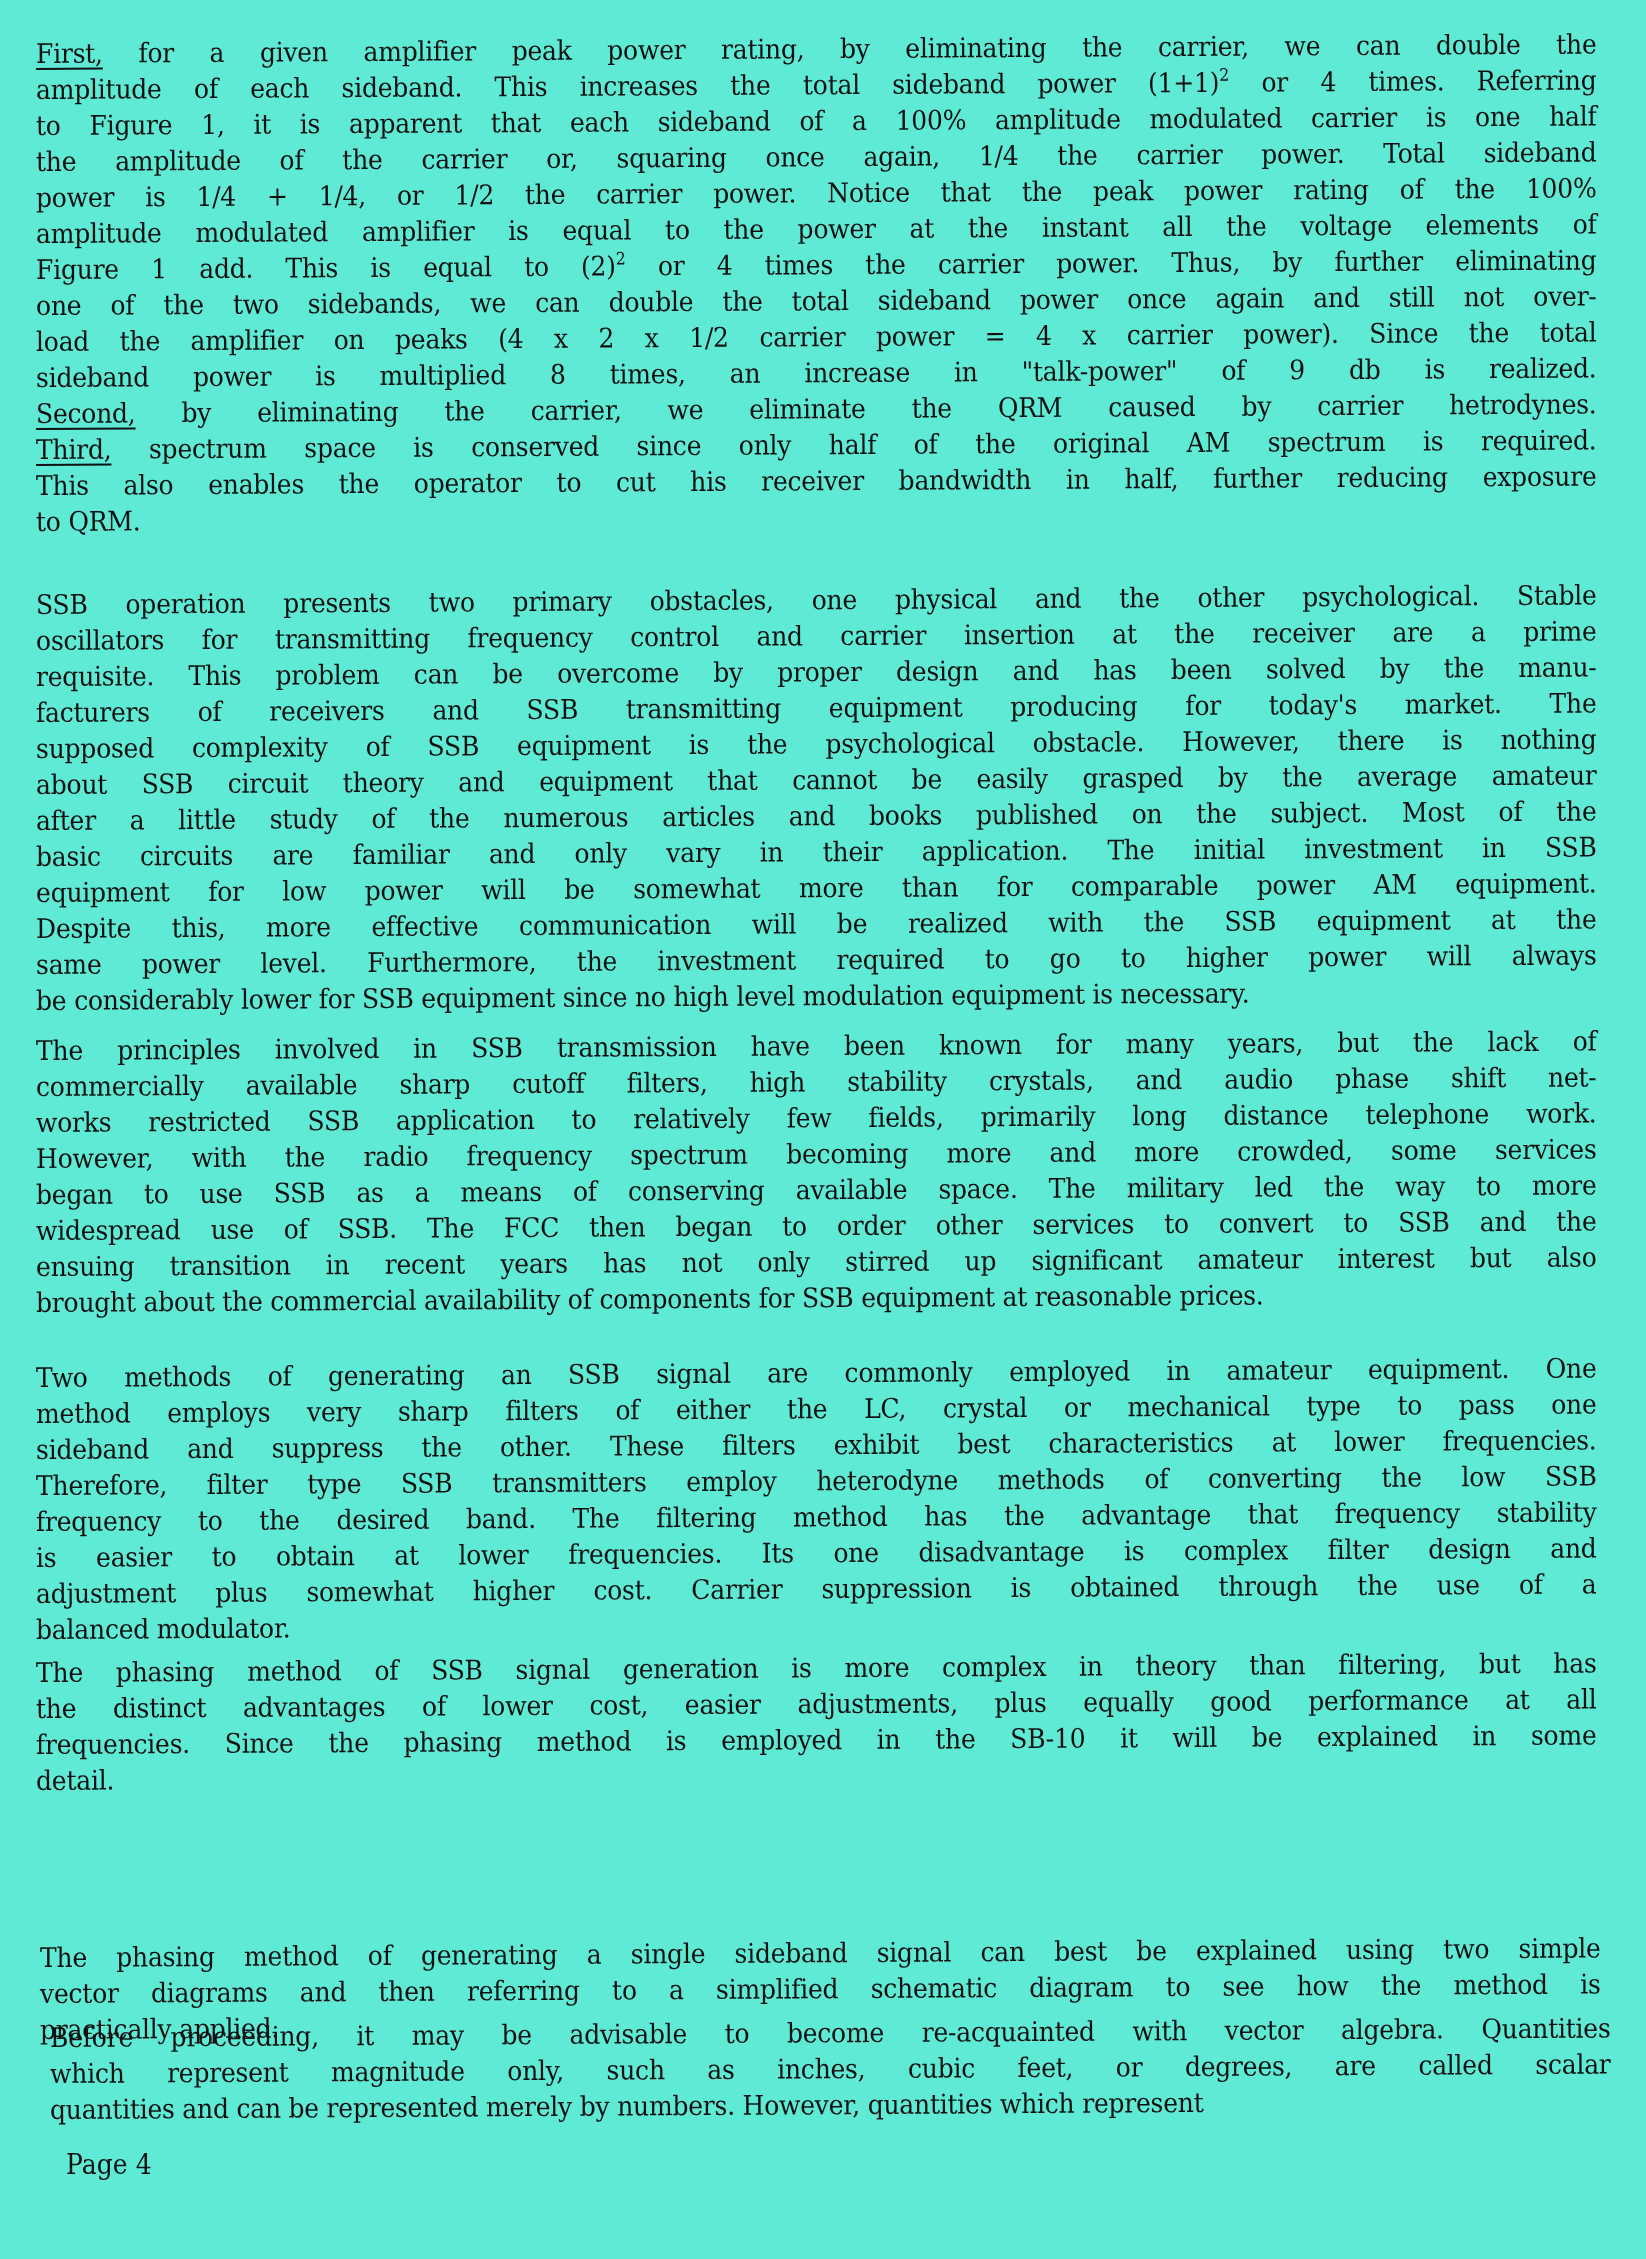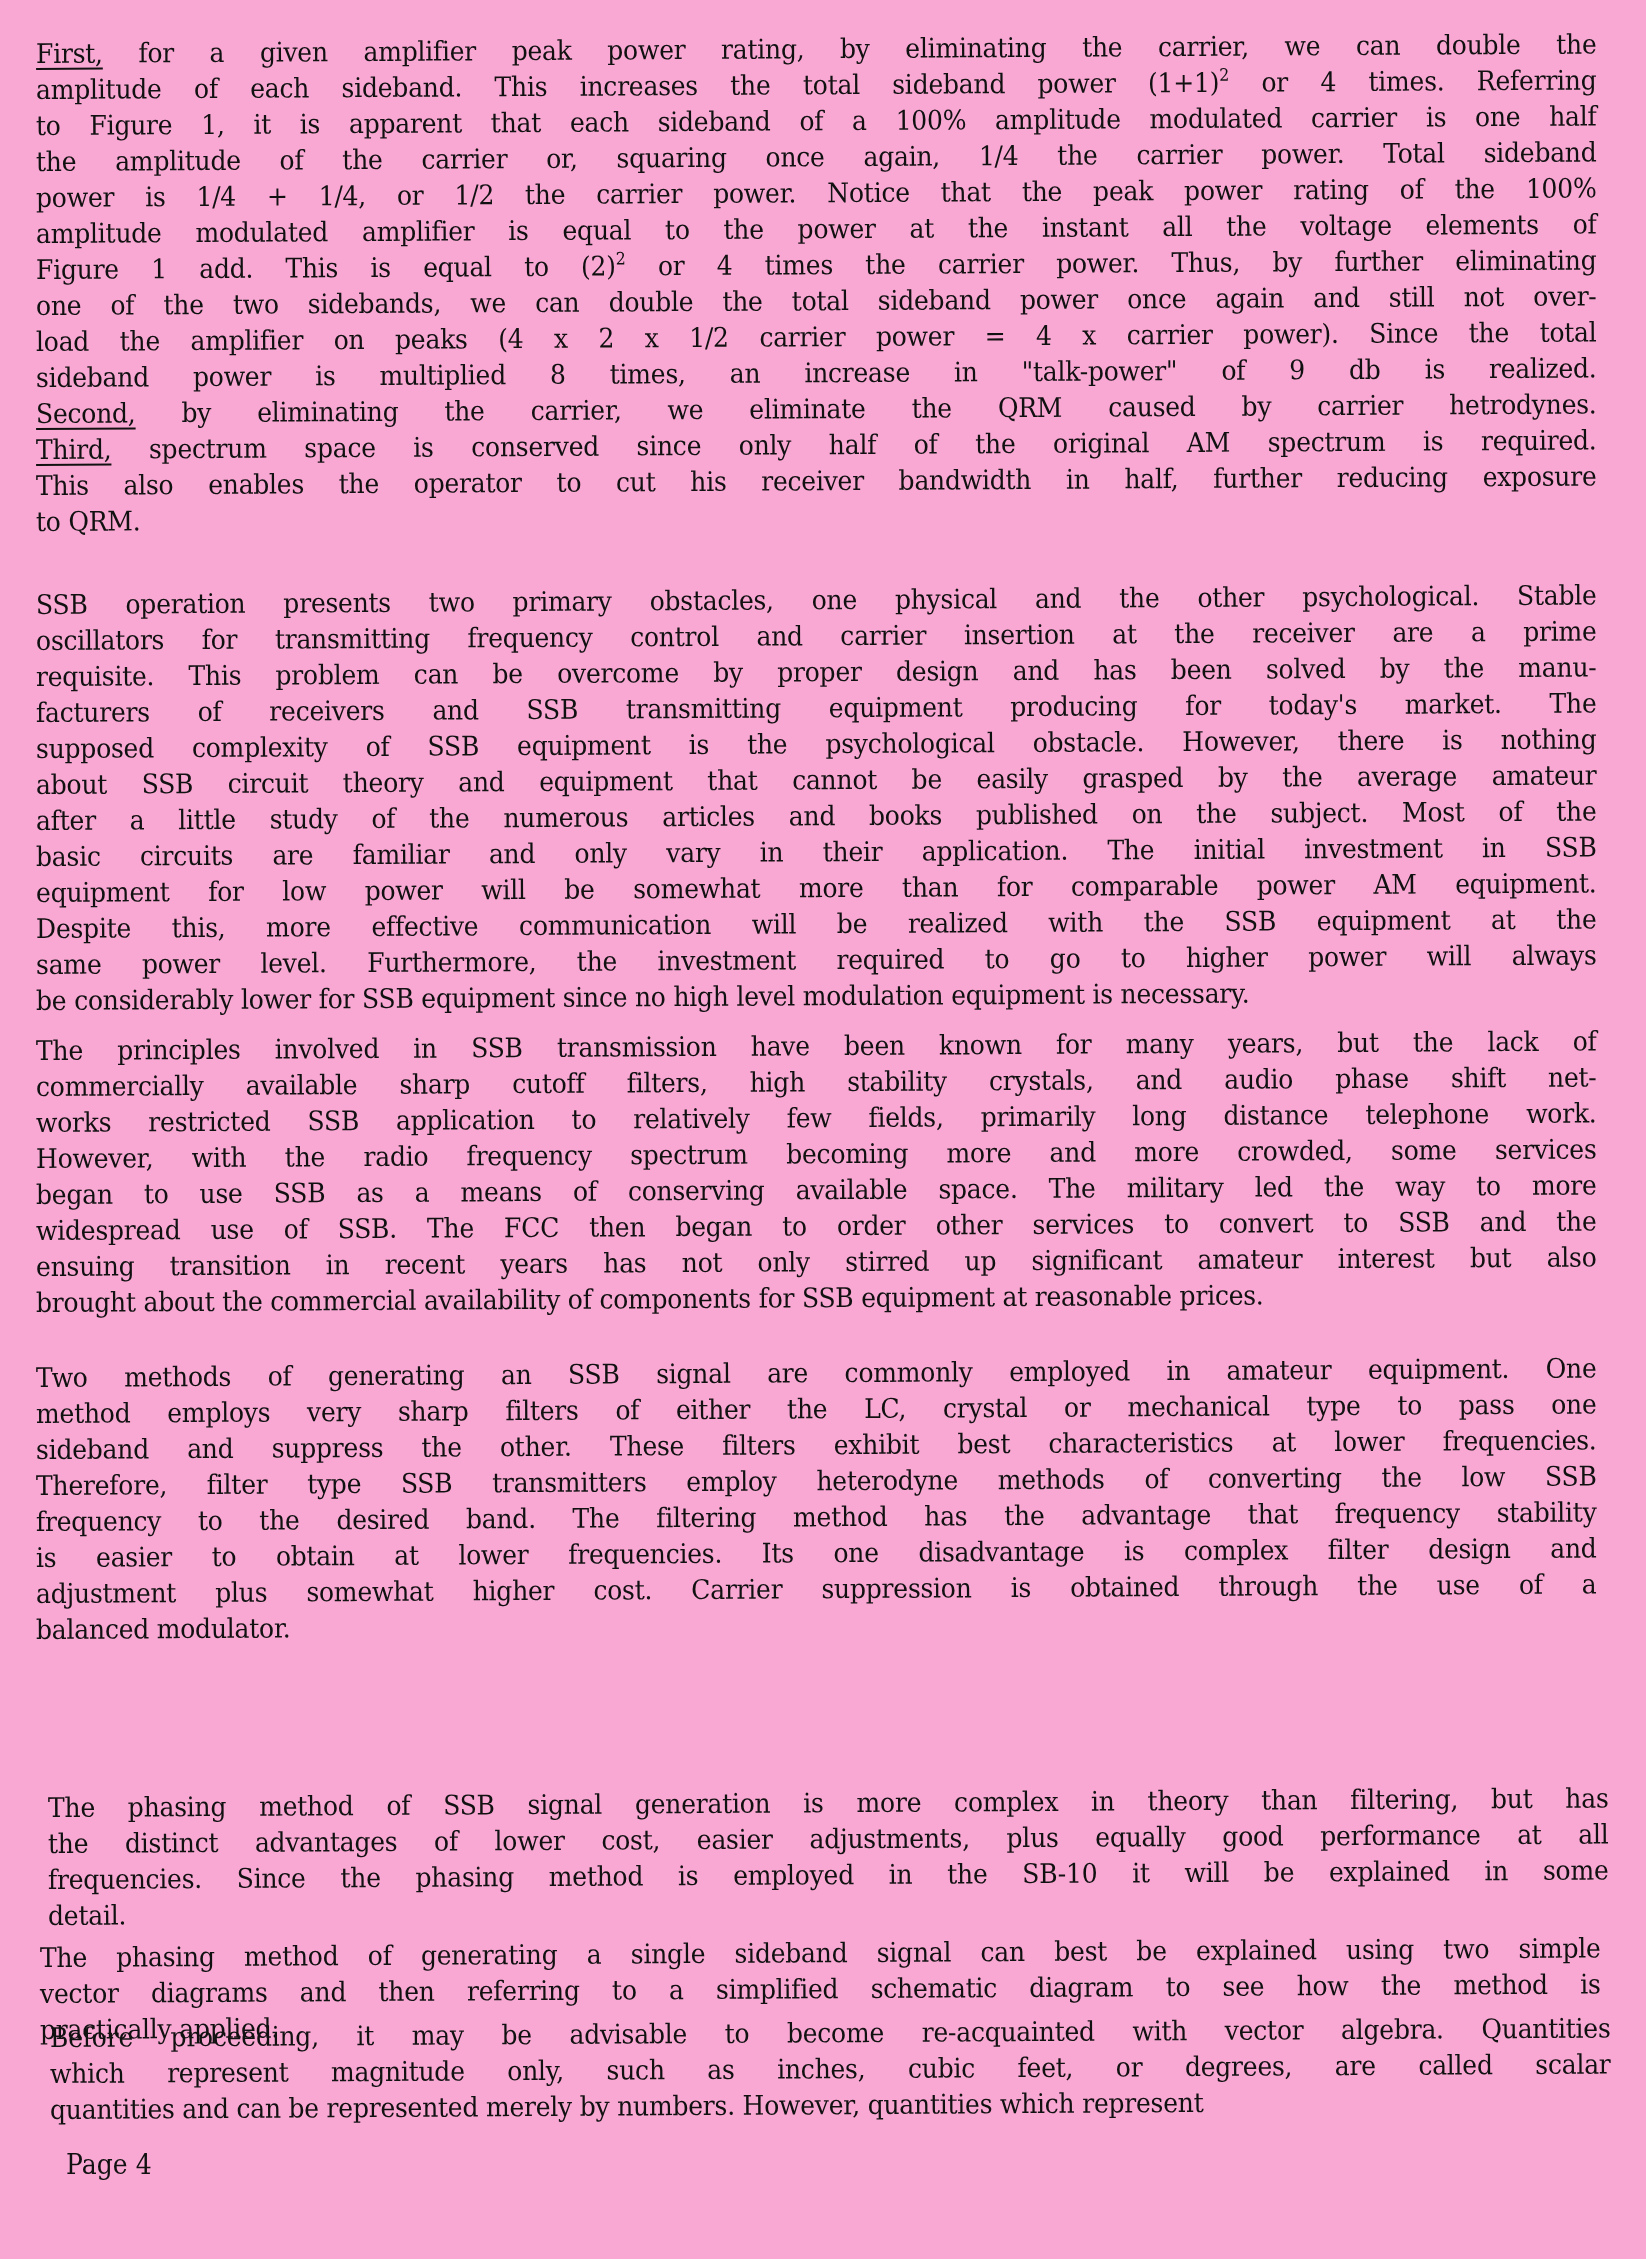--- a/index.html
+++ b/index.html
@@ -1,19 +1,19 @@
 <!DOCTYPE html>
 <html><head>
 <meta charset="utf-8">
 <style>
   html, body { margin: 0; padding: 0; background: #ffffff; }
   body { width: 1647px; height: 2260px; position: relative; overflow: hidden; }
   .page {
     position: absolute; left: 0; top: 0; width: 1647px; height: 2260px;
-    background: #f9a8d4; color: #111111;
+    background: #5eead4; color: #111111;
     font-family: "DejaVu Serif", "Liberation Serif", serif;
   }
   .para { position: absolute; left: 36px; width: 1560px; }
   .line {
     display: block;
     height: 36px;
     line-height: 36px;
     font-size: 27px;
     white-space: nowrap;
     text-align: justify;
@@ -23,21 +23,21 @@
     transform: rotate(-0.35deg) scaleX(0.93);
     width: 1678px; 
   }
   .line.last { text-align-last: left; }
   .u { text-decoration: underline; text-decoration-thickness: 2px; text-underline-offset: 5px; }
   sup { font-size: 17px; line-height: 0; vertical-align: 11px; }
   #p1 { top: 36px; }
   #p2 { top: 587px; }
   #p3 { top: 1033px; }
   #p4 { top: 1360px; }
-  #p5 { top: 1790px; margin-left: 12px; }
+  #p5 { top: 1655px; }
   #p6 { top: 1940px; left: 40px; }
   #p7 { top: 2020px; left: 50px; }
   .footer {
     position: absolute; left: 66px; top: 2147px;
     font-size: 27px; line-height: 36px;
     font-family: "DejaVu Serif", "Liberation Serif", serif;
     transform: scaleX(0.93); transform-origin: left center;
     color: #111111;
   }
 </style>

